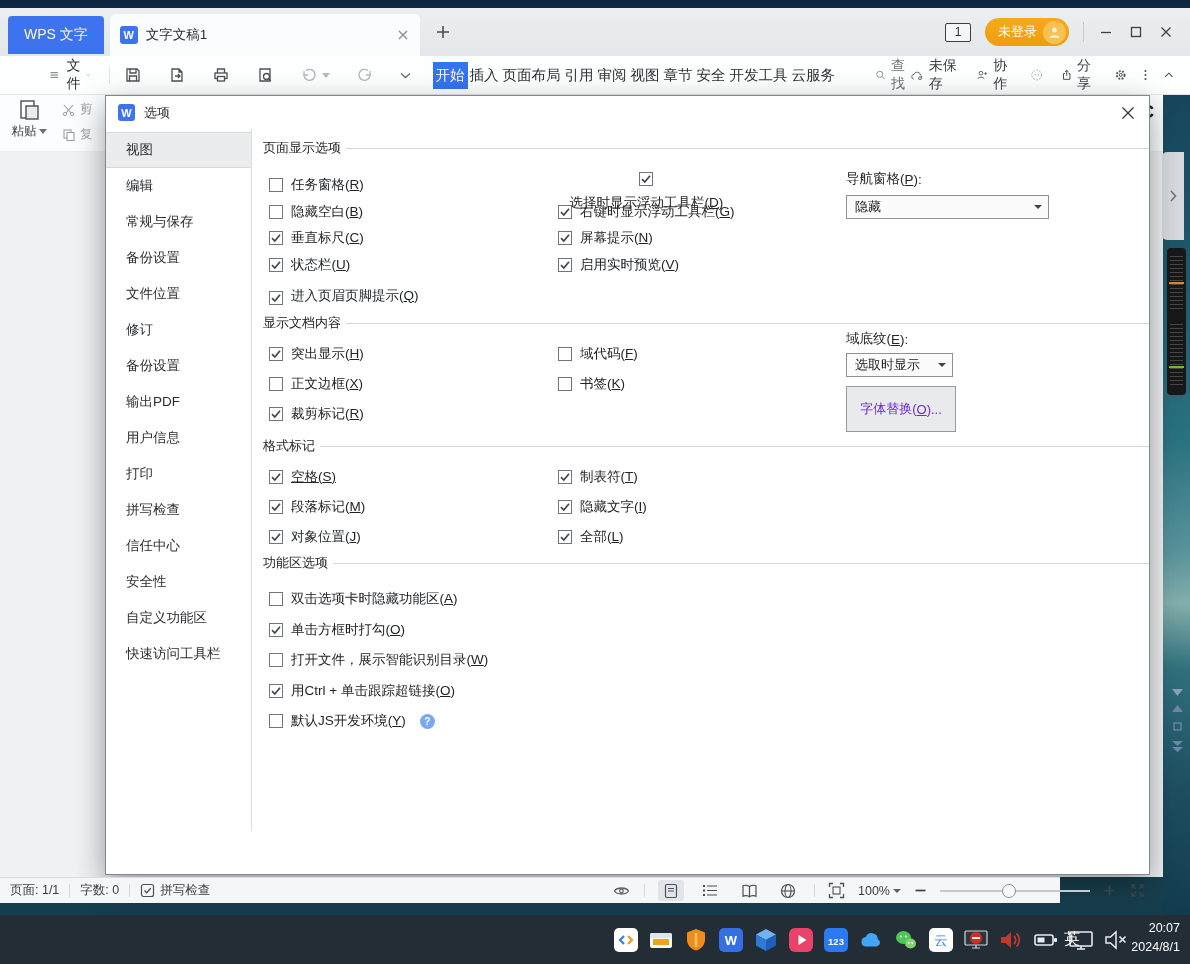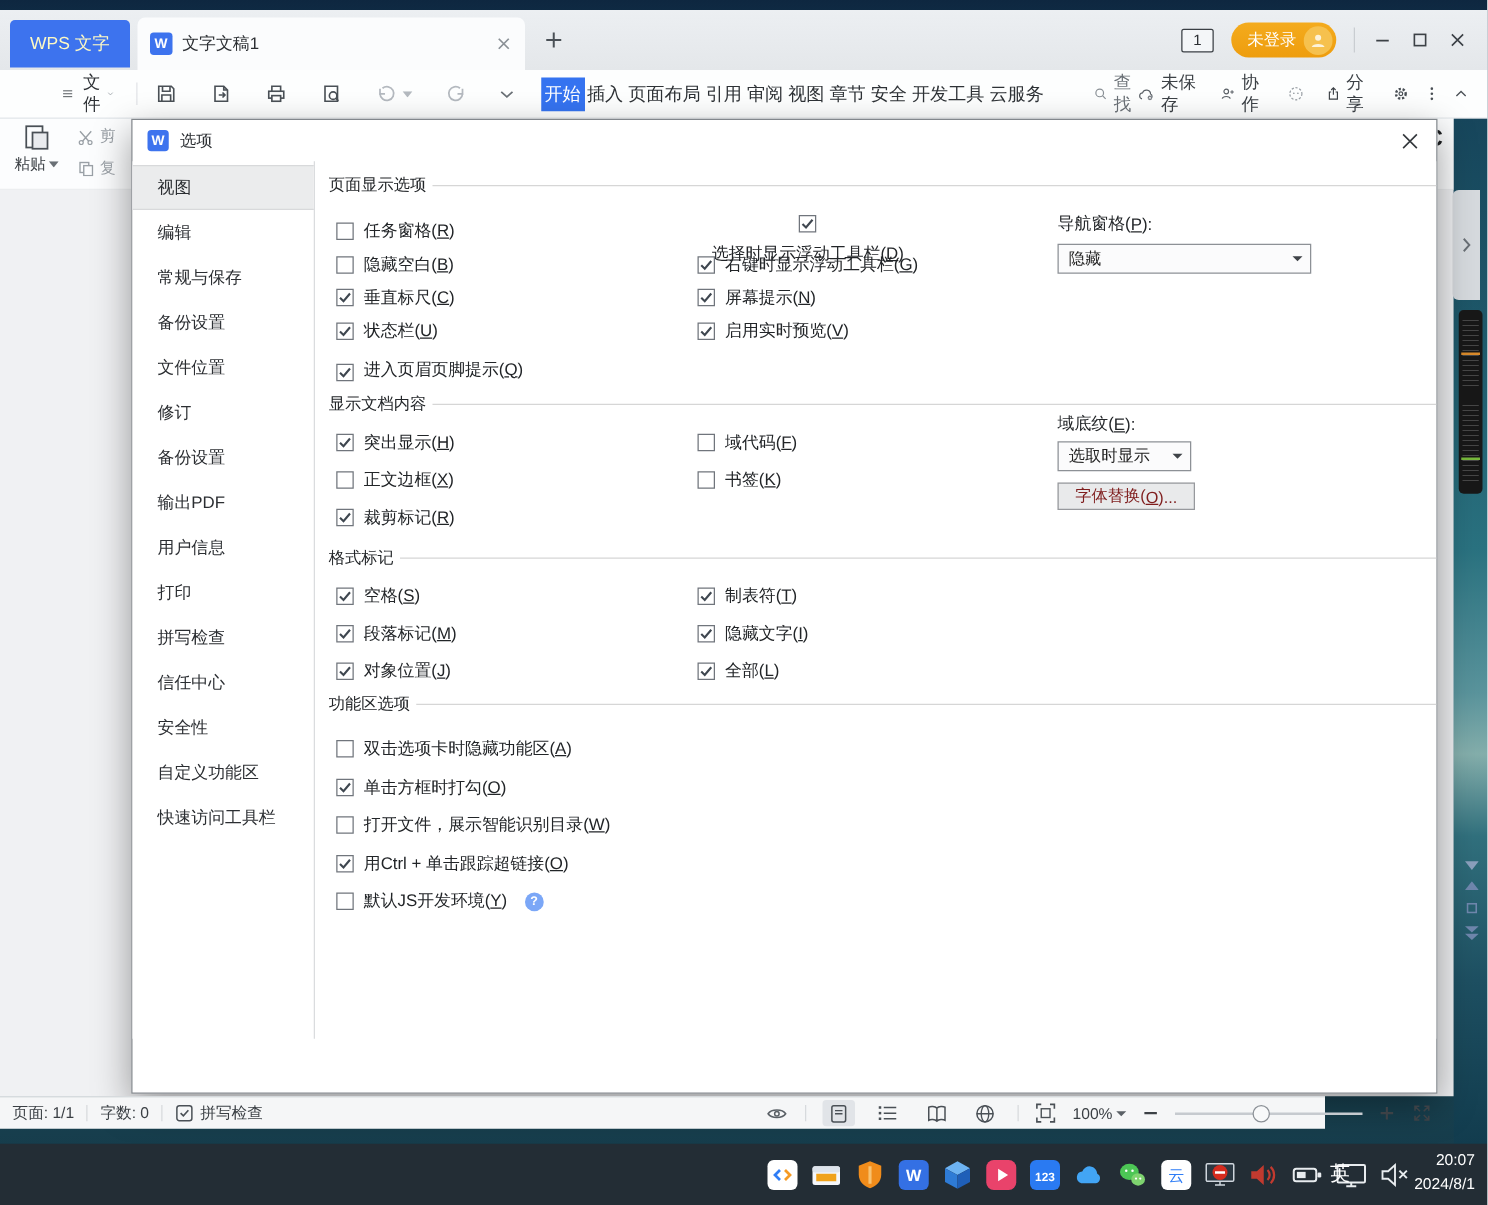--- a/index.html
+++ b/index.html
@@ -85,22 +85,22 @@
   .cb-row { display:flex; align-items:center; gap:8px; }
   .cb { width:14px; height:14px; border:1px solid #70757c; background:#fff; flex:0 0 14px;
     display:flex; align-items:center; justify-content:center; }
   .cb-label { font-size:13.5px; color:#222528; white-space:nowrap; }
   .help-dot { width:15px; height:15px; border-radius:50%; background:#7ba7f7; color:#fff; font-size:10px; font-weight:bold;
     display:flex; align-items:center; justify-content:center; margin-left:6px; }
   .aside-label { position:absolute; left:593px; height:26px; display:flex; align-items:center; font-size:13.5px; }
   .dd { position:absolute; left:593px; height:24px; background:#fbfbfc; border:1px solid #8d9196;
     display:flex; align-items:center; font-size:13px; color:#222; padding-left:8px; }
   .dd::after { content:""; position:absolute; right:6px; top:9px; border:4px solid transparent; border-top-color:#3f4348; }
-  .btn-font { position:absolute; left:593px; width:110px; height:22px; background:#e9eaeb; border:1px solid #97999d;
-    font-size:13px; color:#7f1d1d; display:flex; align-items:center; justify-content:center; }
+  .btn-font { position:absolute; left:593px; width:110px; height:46px; background:#e9eaeb; border:1px solid #97999d;
+    font-size:13px; color:#6d28d9; display:flex; align-items:center; justify-content:center; }
   .dlg-foot { position:absolute; left:0; right:0; bottom:0; height:43px; background:#f0f1f2; border-top:1px solid #dadcde; }
   .tips { position:absolute; left:15px; top:12px; display:flex; align-items:center; gap:6px; color:#4d7df2; font-size:13.5px; }
   .btn { position:absolute; top:5px; height:31px; width:95px; font-size:13.5px; display:flex; align-items:center; justify-content:center; }
   .btn-ok { left:836px; background:#fdfdfd; border:2px solid #2f72d9; color:#222; }
   .btn-cancel { left:943px; width:94px; background:#e8e9ea; border:1px solid #acadaf; color:#222; }
 
   
   .statusbar { position:absolute; left:0; top:877px; width:1060px; height:26px; background:#f5f6f7;
     border-top:1px solid #dadde0; display:flex; align-items:center; font-size:12.5px; color:#3a3f44; }
   .sb-left { display:flex; align-items:center; gap:10px; padding-left:10px; }
@@ -481,21 +481,21 @@
         <div class="aside-label" style="top: 197px;">域底纹(<u>E</u>):</div>
         <div class="dd" style="top: 224px; width: 107px;">
           <span>选取时显示</span>
         </div>
         <button class="btn-font" style="top: 257px;">字体替换(<u>O</u>)...</button>
         <div class="sect-title-row" style="top: 308px;">
           <span class="sect-title">格式标记</span>
           <span class="rule"></span>
         </div>
         <div class="cbcol" style="left: 16px; top: 333px;">
-          <label class="cb-row" style="height: 30px;">
+          <label class="cb-row" style="height: 30px; text-decoration: underline;">
             <span class="cb">
               <svg width="12" height="12" viewBox="0 0 12 12">
                 <path d="M2 6.2l2.8 2.8L10 2.8" stroke="#3f4750" stroke-width="1.7" fill="none"></path>
               </svg>
             </span>
             <span class="cb-label">空格(<u>S</u>)</span>
           </label>
           <label class="cb-row" style="height: 30px;">
             <span class="cb">
               <svg width="12" height="12" viewBox="0 0 12 12">

